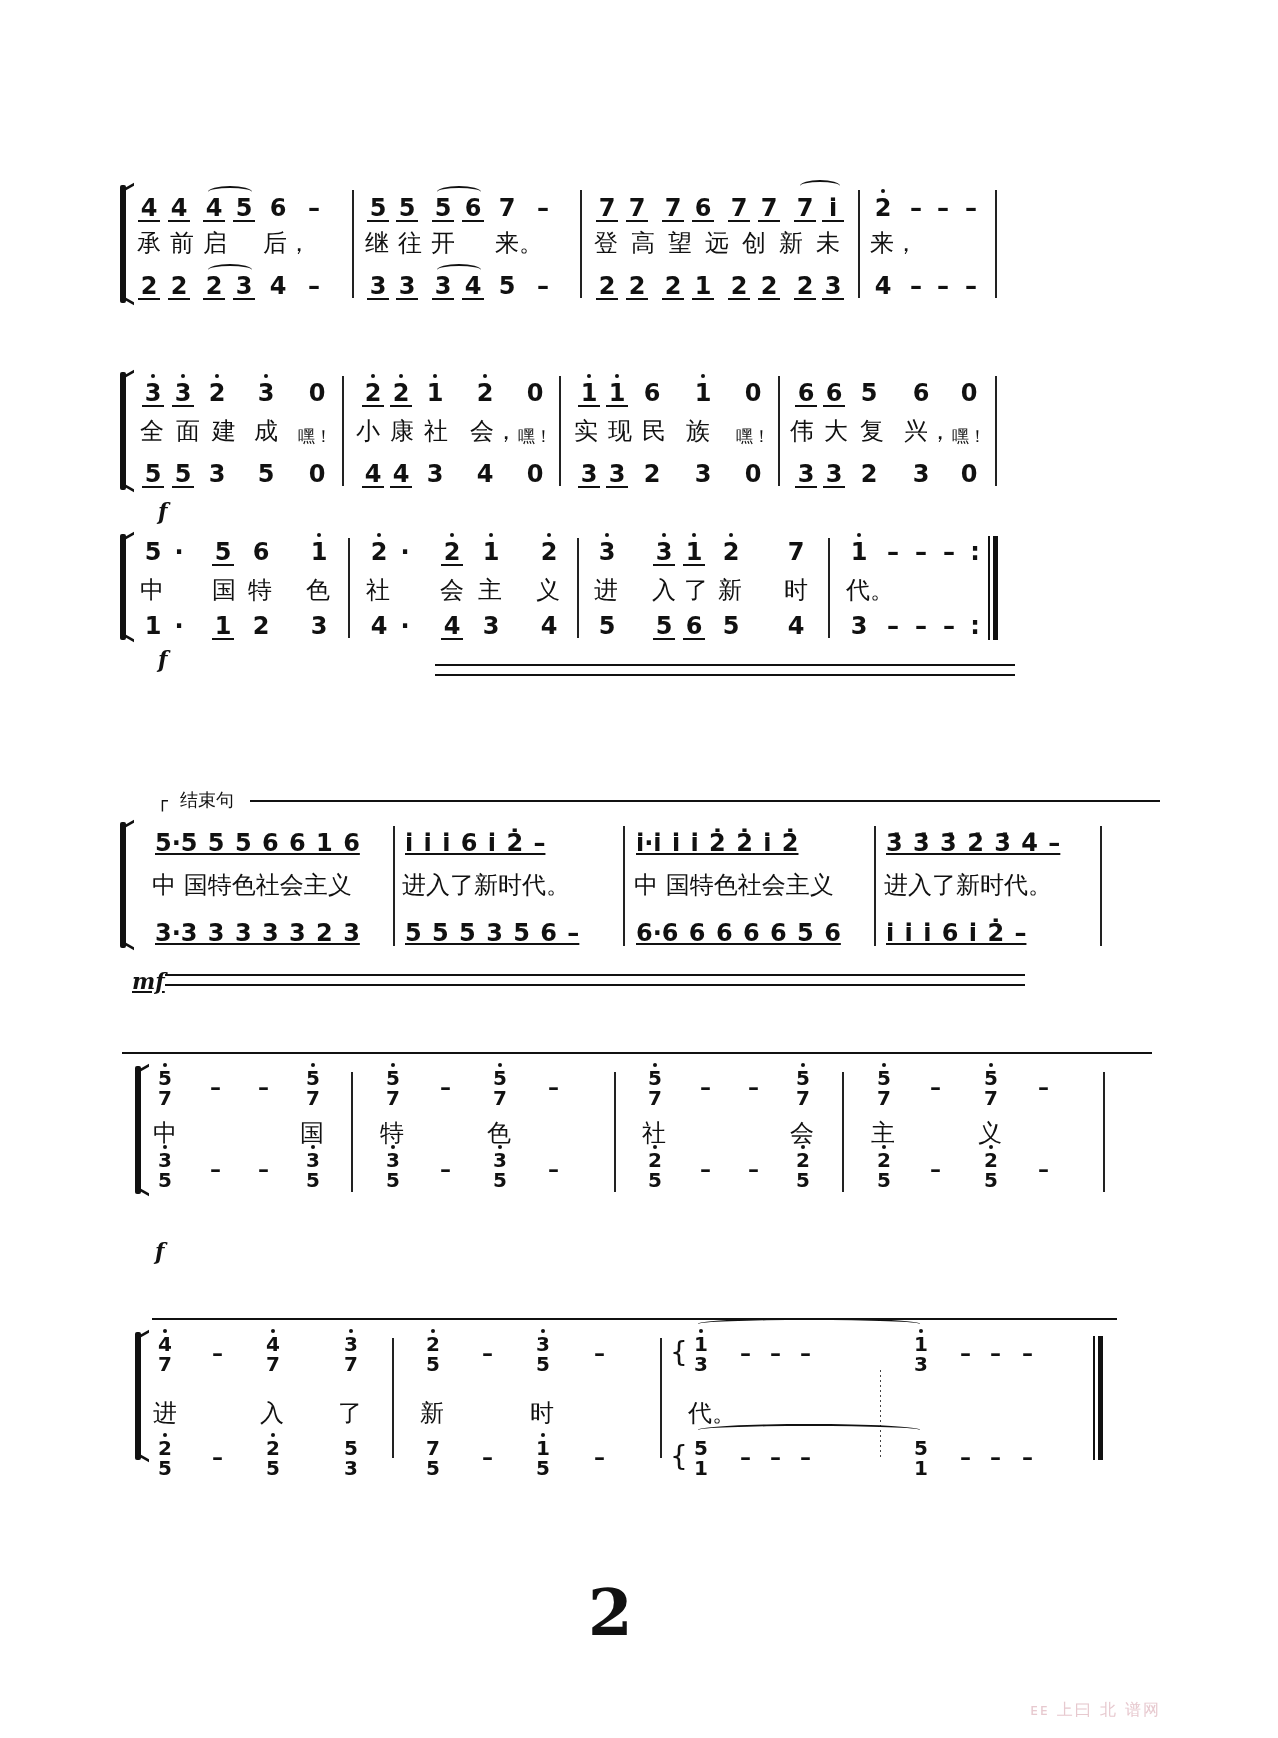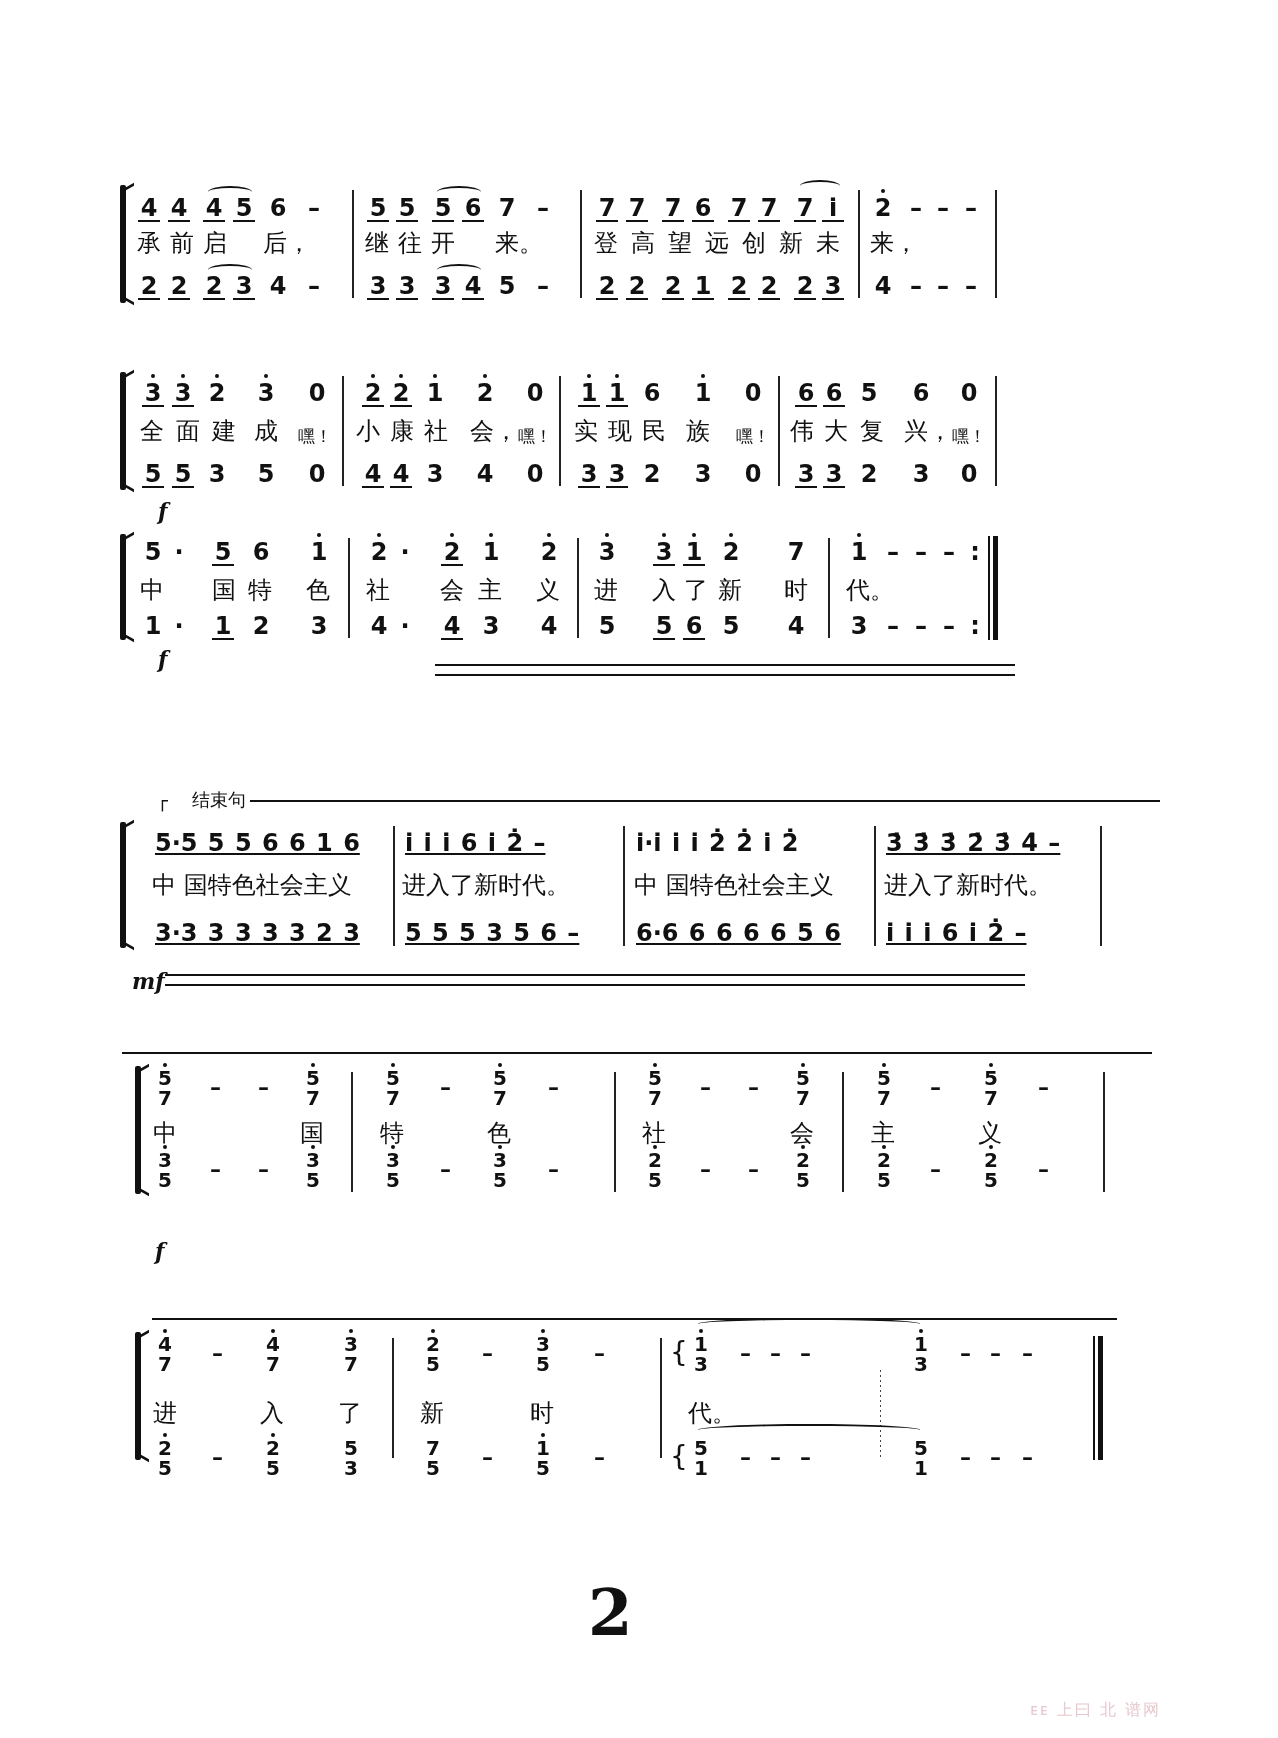--- a/index.html
+++ b/index.html
@@ -249,40 +249,40 @@
   <span class="note" style="left:910px;top:614px;">–</span>
   <span class="note" style="left:938px;top:614px;">–</span>
   <span class="note" style="left:964px;top:614px;">:</span>
   <span class="dyn" style="left:158px;top:646px;">f</span>
   <div class="hline" style="left:435px;top:664px;width:580px;"></div>
   <div class="hline" style="left:435px;top:674px;width:580px;"></div>
 </div>
 
 <div class="system" style="top:0;">
   <span class="section-label" style="left:157px;top:790px;">┌</span>
-  <span class="section-label" style="left:192px;top:788px;">结束句</span>
+  <span class="section-label" style="left:180px;top:788px;">结束句</span>
   <div class="hline" style="left:250px;top:800px;width:910px;"></div>
   <div class="brace" style="left:120px;top:822px;height:126px;"></div>
   <div class="bar" style="left:393px;top:826px;height:120px;"></div>
   <div class="bar" style="left:623px;top:826px;height:120px;"></div>
   <div class="bar" style="left:874px;top:826px;height:120px;"></div>
   <div class="bar" style="left:1100px;top:826px;height:120px;"></div>
   <span class="lyr" style="left:155px;top:830px;font-weight:bold;text-decoration:underline;word-spacing:2px;">5·5 5 5 6 6 1 6</span>
   <span class="lyr" style="left:405px;top:830px;font-weight:bold;text-decoration:underline;word-spacing:2px;">i̇ i̇ i̇ 6 i̇ 2̇ –</span>
-  <span class="lyr" style="left:636px;top:830px;font-weight:bold;word-spacing:2px;">i̇·i̇ i̇ i̇ 2̇ 2̇ i̇ 2̇</span>
+  <span class="lyr" style="left:636px;top:830px;font-weight:bold;text-decoration:underline;word-spacing:2px;">i̇·i̇ i̇ i̇ 2̇ 2̇ i̇ 2̇</span>
   <span class="lyr" style="left:886px;top:830px;font-weight:bold;text-decoration:underline;word-spacing:2px;">3̇ 3̇ 3̇ 2̇ 3̇ 4̇ –</span>
   <span class="lyr" style="left:152px;top:872px;">中 国特色社会主义</span>
   <span class="lyr" style="left:402px;top:872px;">进入了新时代。</span>
   <span class="lyr" style="left:634px;top:872px;">中 国特色社会主义</span>
   <span class="lyr" style="left:884px;top:872px;">进入了新时代。</span>
   <span class="lyr" style="left:155px;top:920px;font-weight:bold;text-decoration:underline;word-spacing:2px;">3·3 3 3 3 3 2 3</span>
   <span class="lyr" style="left:405px;top:920px;font-weight:bold;text-decoration:underline;word-spacing:2px;">5 5 5 3 5 6 –</span>
   <span class="lyr" style="left:636px;top:920px;font-weight:bold;text-decoration:underline;word-spacing:2px;">6·6 6 6 6 6 5 6</span>
   <span class="lyr" style="left:886px;top:920px;font-weight:bold;text-decoration:underline;word-spacing:2px;">i̇ i̇ i̇ 6 i̇ 2̇ –</span>
-  <span class="dyn" style="left:132px;top:968px;">mf</span>
+  <span class="dyn" style="left:132px;top:968px;text-decoration:underline;">mf</span>
   <div class="hline" style="left:165px;top:974px;width:860px;"></div>
   <div class="hline" style="left:165px;top:984px;width:860px;"></div>
 </div>
 
 <div class="system" style="top:0;">
   <div class="hline" style="left:122px;top:1052px;width:1030px;"></div>
   <div class="brace" style="left:135px;top:1066px;height:128px;"></div>
   <div class="bar" style="left:351px;top:1072px;height:120px;"></div>
   <div class="bar" style="left:614px;top:1072px;height:120px;"></div>
   <div class="bar" style="left:842px;top:1072px;height:120px;"></div>

